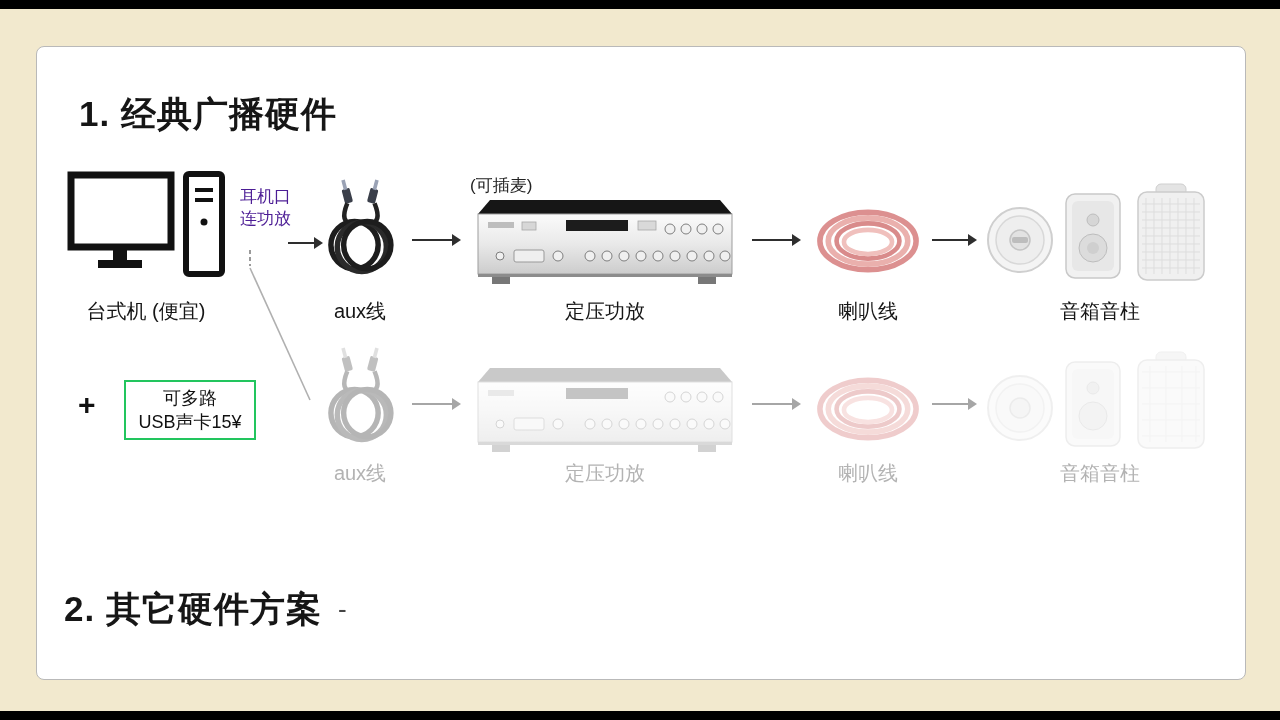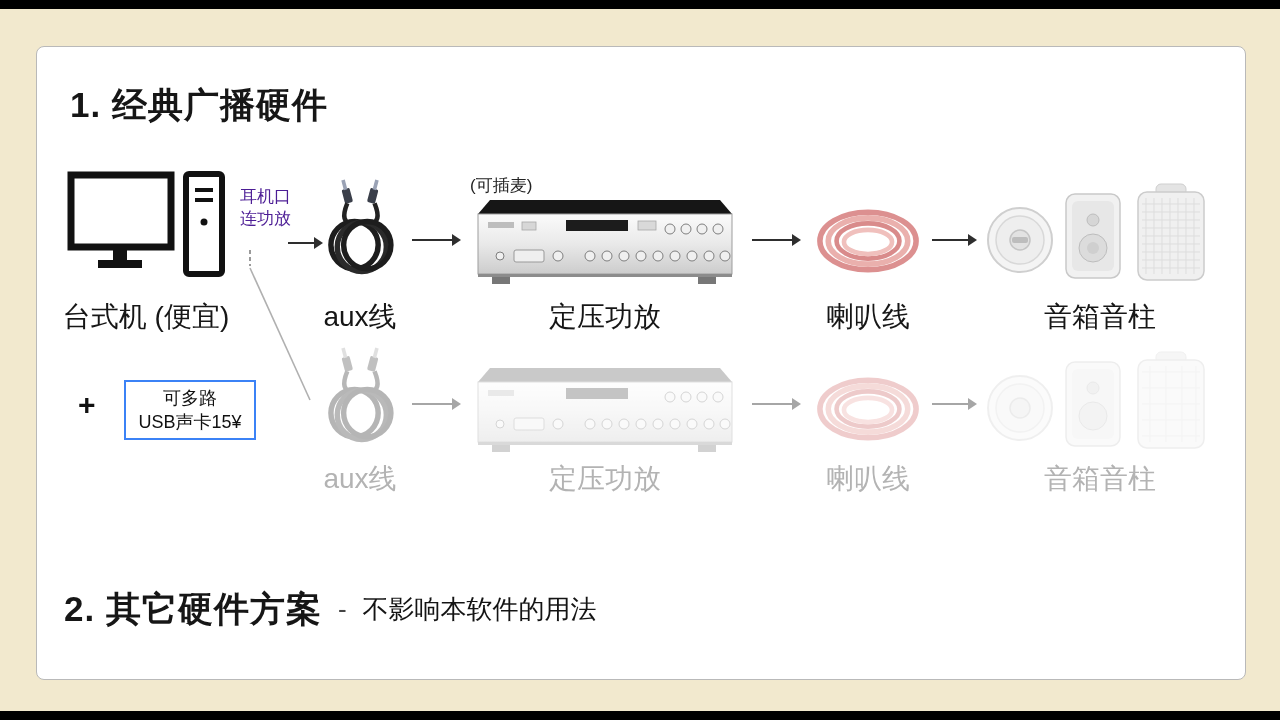--- a/index.html
+++ b/index.html
@@ -8,39 +8,39 @@
     background:#f2e9ce; overflow:hidden;
     font-family:"Liberation Sans", sans-serif; color:#151515;
   }
   .bar { position:absolute; left:0; width:1280px; height:9px; background:#000; }
   .bar.top { top:0; } .bar.bottom { bottom:0; }
   .panel {
     position:absolute; left:36px; top:46px; width:1208px; height:632px;
     background:#ffffff; border:1px solid #b9b9b9; border-radius:8px;
   }
   .title1 {
-    position:absolute; left:66px; top:78px; margin:4px;
+    position:absolute; left:66px; top:78px; margin:13px;
     font-size:35px; font-weight:600; letter-spacing:1px; color:#161616;
   }
   .abs { position:absolute; }
-  .lbl { position:absolute; text-align:center; font-size:28px; color:#161616; }
+  .lbl { position:absolute; text-align:center; font-size:20px; color:#161616; }
   .lbl.dim { color:#b3b3b3; }
   .hp-note { position:absolute; left:240px; top:186px; font-size:17px; line-height:22px; color:#4c1d95; }
   .mic-note { position:absolute; left:470px; top:174px; width:270px; font-size:17px; color:#222; }
   .arrow { position:absolute; height:2px; background:#2e2e2e; }
   .arrow::after {
     content:""; position:absolute; right:-9px; top:-5px; width:0; height:0;
     border-left:9px solid #2e2e2e; border-top:6px solid transparent; border-bottom:6px solid transparent;
   }
   .arrow.gray { background:#a6a6a6; }
   .arrow.gray::after { border-left-color:#a6a6a6; }
   .plus { position:absolute; left:78px; top:388px; font-size:30px; font-weight:700; color:#111; }
   .usb-box {
     position:absolute; left:124px; top:380px; width:132px; height:60px;
-    border:2px solid #3b82f6; background:#fff; box-sizing:border-box;
+    border:2px solid #22c55e; background:#fff; box-sizing:border-box;
     display:flex; flex-direction:column; align-items:center; justify-content:center;
     font-size:18px; line-height:1.35; color:#111; text-align:left;
   }
   .faded-gray { opacity:0.32; filter:grayscale(1); }
   .faded-lite { opacity:0.32; }
   .faded-pink { opacity:0.45; }
   .sec2 {
     position:absolute; left:64px; top:586px;
     display:flex; align-items:center; gap:16px;
   }
@@ -301,15 +301,14 @@
   </div>
 
   <div class="lbl dim" style="left:314px; top:460px; width:92px;">aux线</div>
   <div class="lbl dim" style="left:470px; top:460px; width:270px;">定压功放</div>
   <div class="lbl dim" style="left:806px; top:460px; width:124px;">喇叭线</div>
   <div class="lbl dim" style="left:986px; top:460px; width:228px;">音箱音柱</div>
 
   <div class="sec2">
     <span class="sec2-title">2. 其它硬件方案</span>
     <span class="sec2-sep">-</span>
-    <span class="sec2-sub">不影响本软件的用法</span>
   </div>
 </div>
 
 </body></html>

